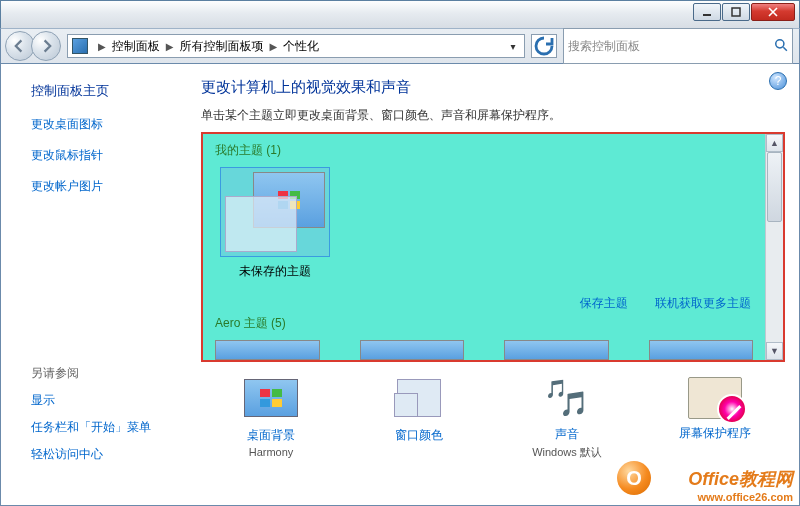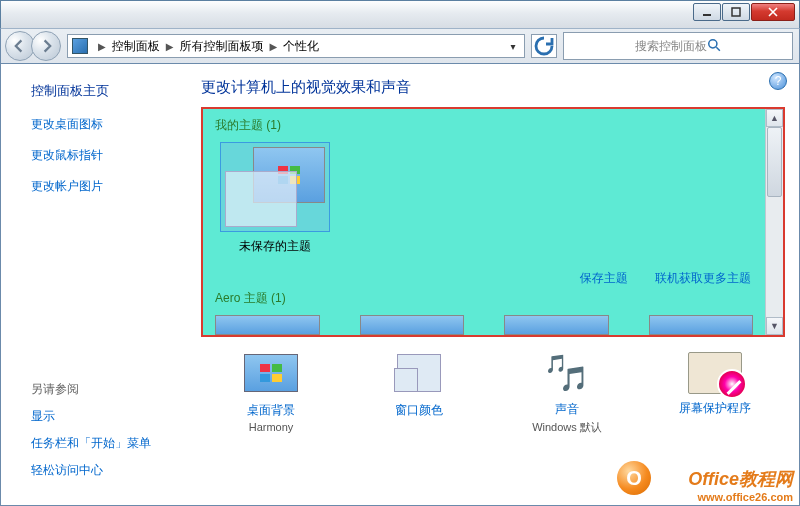--- a/index.html
+++ b/index.html
@@ -16,30 +16,30 @@
 .navbtns { display:flex; gap:0; }
 .navcircle { width:30px; height:30px; border-radius:50%; background: radial-gradient(circle at 30% 30%, #fff, #dce4ec 40%, #b9c6d4); border:1px solid #8fa2b5; display:flex; align-items:center; justify-content:center; color:#6b7d90; }
 .navcircle:last-child { margin-left:-4px; }
 .navcircle svg { width:14px; height:14px; }
 .addrbox { flex:1; height:24px; background:#fff; border:1px solid #8a9db0; display:flex; align-items:center; padding:0 2px; font-size:12px; }
 .addricon { width:16px; height:16px; background: linear-gradient(135deg,#5aa0e0,#2a6fb0); margin:0 6px 0 2px; border:1px solid #356; }
 .crumb { color:#000; padding:0 2px; }
 .crumbsep { color:#555; padding:0 4px; font-size:10px; }
 .addrdrop { margin-left:auto; width:18px; text-align:center; color:#333; font-size:10px; }
 .refresh { width:26px; height:24px; background:#fff; border:1px solid #8a9db0; display:flex; align-items:center; justify-content:center; color:#2a6fb0; }
-.searchbox { width:230px; height:28px; background:#fff; border:1px solid #8a9db0; display:flex; align-items:center; padding:0 4px; font-size:12px; color:#888; justify-content:center; }
+.searchbox { width:230px; height:36px; background:#fff; border:1px solid #8a9db0; display:flex; align-items:center; padding:0 4px; font-size:12px; color:#888; justify-content:space-between; }
 .searchbox .mag { color:#2a6fb0; }
 .searchbox .mag svg { width:14px; height:14px; }
 
 
 .body { display:flex; height: calc(506px - 28px - 36px); border:1px solid #6b8aab; border-top:none; background:#fff; position:relative; }
 .sidebar { width:200px; padding:18px 12px 12px 30px; font-size:12px; }
 .side-title { color:#003399; font-size:13px; margin-bottom:16px; }
 .side-link { color:#0066cc; margin-bottom:14px; cursor:pointer; }
-.side-sub { position:absolute; bottom:16px; left:30px; font-size:12px; }
+.side-sub { position:absolute; bottom:32px; left:30px; font-size:12px; }
 .side-sub .sub-title { color:#666; margin-bottom:10px; }
 .side-sub .sub-link { color:#0066cc; margin-bottom:10px; cursor:pointer; }
 
 .main { flex:1; padding:14px 14px 0 18px; position:relative; }
 .main h1 { color:#003399; font-size:15px; font-weight:normal; margin-bottom:10px; }
 .main .sub { font-size:12px; color:#333; margin-bottom:8px; }
 
 .help { position:absolute; top:8px; right:12px; width:18px; height:18px; border-radius:50%; background: radial-gradient(circle at 35% 30%, #cfe6ff, #4a90d9); color:#fff; font-size:12px; display:flex; align-items:center; justify-content:center; border:1px solid #2a6fb0; }
 
 .themes-panel { border:2px solid #d93a2f; height:230px; display:flex; }
@@ -154,20 +154,21 @@
     <div class="side-sub">
       <div class="sub-title">另请参阅</div>
       <div class="sub-link">显示</div>
       <div class="sub-link">任务栏和「开始」菜单</div>
       <div class="sub-link">轻松访问中心</div>
     </div>
   </div>
 
   <div class="main">
     <h1>更改计算机上的视觉效果和声音</h1>
+    <div class="sub">单击某个主题立即更改桌面背景、窗口颜色、声音和屏幕保护程序。</div>
 
     <div class="themes-panel">
       <div class="themes-scroll">
         <div class="grp-title">我的主题 (1)</div>
         <div class="theme-card">
           <div class="theme-thumb sel">
             <div class="thumb-back">
               <div class="win-logo">
                   <span class="wl1"></span>
                   <span class="wl2"></span>
@@ -176,21 +177,21 @@
                 </div>
             </div>
             <div class="thumb-front"></div>
           </div>
           <span>未保存的主题</span>
         </div>
         <div class="themes-links">
           <a>保存主题</a>
           <a>联机获取更多主题</a>
         </div>
-        <div class="aero-title">Aero 主题 (1)</div>
+        <div class="aero-title">Aero 主题 (5)</div>
         <div class="aero-strip">
           <div></div>
           <div></div>
           <div></div>
           <div></div>
         </div>
       </div>
       <div class="scrollbar">
         <div class="sb-btn">▲</div>
         <div class="sb-track">

